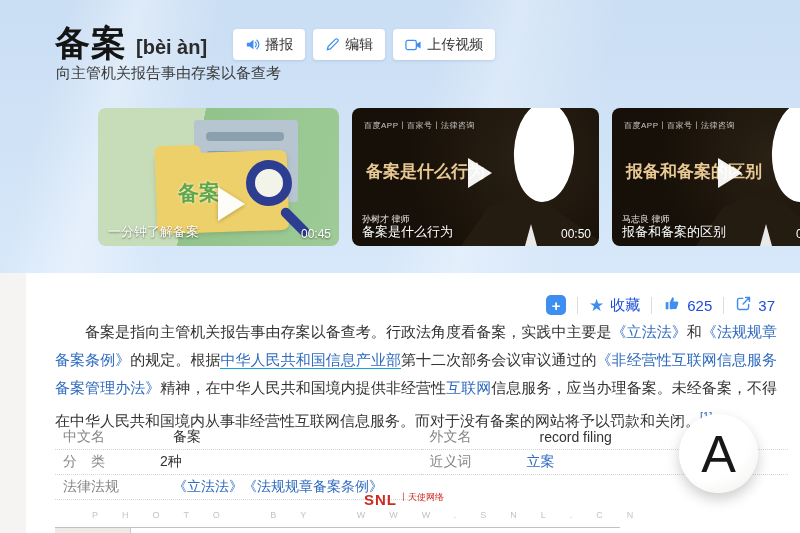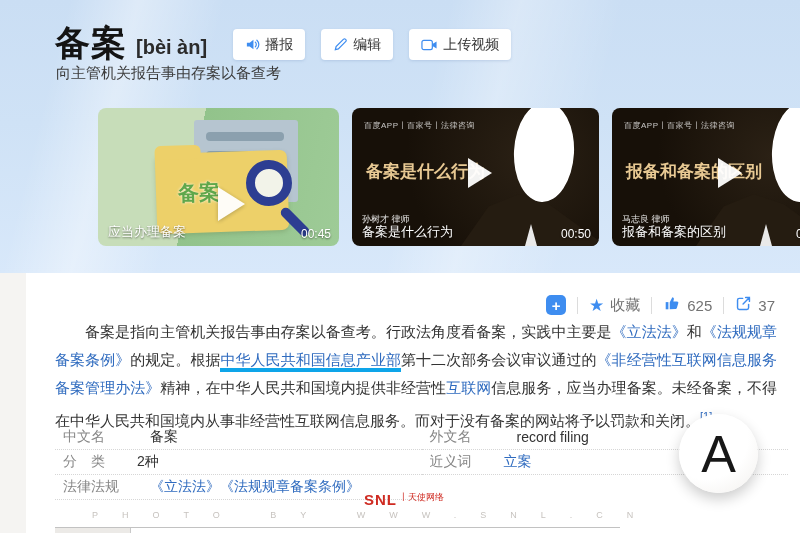--- a/index.html
+++ b/index.html
@@ -10,21 +10,21 @@
   .header {
     position:absolute; left:0; top:0; width:800px; height:273px;
     background:
       linear-gradient(104deg, rgba(255,255,255,0) 0%, rgba(255,255,255,0) 8%, rgba(255,255,255,.38) 16%, rgba(255,255,255,0) 26%),
       linear-gradient(104deg, rgba(255,255,255,0) 52%, rgba(255,255,255,.30) 60%, rgba(255,255,255,0) 72%),
       linear-gradient(180deg, #cadef4 0%, #cfe2f6 45%, #d8e8fa 100%);
   }
   .title-row { position:absolute; left:55px; top:20px; display:flex; align-items:center; }
   .entry-title { font-size:35px; font-weight:bold; color:#141414; letter-spacing:1px; }
   .pinyin { font-size:20px; font-weight:600; color:#2b2b2b; margin-left:9px; margin-top:8px; }
-  .hdr-btns { display:flex; margin-left:18px; margin-top:2px;gap:8px; }
+  .hdr-btns { display:flex; margin-left:18px; margin-top:2px; }
   .hdr-btn {
     display:flex; align-items:center; gap:5px; background:#fff; border:none; cursor:pointer;
     height:31px; padding:0 12px; border-radius:4px; margin-left:8px;
     font-size:14px; color:#333; box-shadow:0 1px 3px rgba(110,145,190,.28);
     font-family:"Liberation Sans", sans-serif;
   }
   .hdr-btn svg { display:block; }
   .subtitle { position:absolute; left:56px; top:64px; font-size:15px; color:#3c3c3c; }
 
   
@@ -64,29 +64,29 @@
 
   
   .left-strip { position:absolute; left:0; top:273px; width:26px; height:260px; background:#f5f4f2; }
   .content { position:absolute; left:26px; top:273px; width:774px; height:260px; background:#fff; }
 
   .action-row { position:absolute; top:21px; right:25px; display:flex; align-items:center; }
   .plus-btn { width:20px; height:20px; background:#3e8df0; border-radius:5px; color:#fff; font-size:15px; font-weight:bold; display:flex; align-items:center; justify-content:center; cursor:pointer; line-height:1; }
   .adivider { width:1px; height:17px; background:#dcdcdc; margin:0 11px; }
   .act { display:flex; align-items:center; gap:6px; cursor:pointer; }
   .act .star { color:#3e8df0; font-size:17px; line-height:1; }
-  .act .txt { font-size:15px; color:#737373; }
+  .act .txt { font-size:15px; color:#1d4ed8; }
 
   .summary { position:absolute; left:29px; top:45px; width:722px; font-size:15px; line-height:28px; color:#333; text-indent:2em; text-align:justify; }
   .seg-link { color:#2f6bbf; cursor:pointer; }
-  .seg-link-red { color:#2f6bbf; cursor:pointer; border-bottom:4px solid #0ea5e9; }
+  .seg-link-red { color:#2f6bbf; cursor:pointer; border-bottom:1px solid #0ea5e9; }
   sup.seg-sup { color:#2f6bbf; font-size:11px; cursor:pointer; }
 
   .infobox { position:absolute; left:29px; right:12px; top:152px; display:flex; flex-wrap:wrap; }
-  .icell { width:50%; height:25px; border-bottom:1px dotted #d6d6d6; display:flex; align-items:center; }
+  .icell { width:50%; height:25px; border-bottom:1px dotted #d6d6d6; display:flex; align-items:center;gap:23px; }
   .icell .lbl { font-size:14px; color:#878787; flex:0 0 auto; margin-left:8px; }
   .icell.lc .lbl { width:87px; }
   .icell.rc .lbl { width:74px; }
   .icell .val { font-size:14px; color:#333; }
   .icell .val.vlink { color:#2f6bbf; cursor:pointer; }
   .icell .val.vlink-red { color:#2f6bbf; cursor:pointer; border-bottom:2px solid #cc3b2f; }
 
   .wm-red { position:absolute; left:338px; top:218px; display:flex; align-items:flex-start; z-index:2; }
   .wm-red .s1 { color:#cf2a21; font-weight:bold; font-size:15px; letter-spacing:1px; }
   .wm-red .s2 { color:#cf2a21; font-size:9px; margin-left:2px; }
@@ -151,21 +151,21 @@
           <i></i>
         </div>
       <div class="folder">
         <div class="tab"></div>
         <div class="flabel">备案</div>
       </div>
       <div class="play-tri"></div>
       <div class="magnifier"></div>
       <div class="mag-handle"></div>
       <div class="vcaption">
-        <span class="cap">应当办理备案</span>
+        <span class="cap">一分钟了解备案</span>
         <span class="dur">00:45</span>
       </div>
     </div>
 
     <div class="vcard vcard2 vdark">
       <div class="brandbar">百度APP丨百家号丨法律咨询</div>
       <div class="vtitle">备案是什么行为</div>
       <div class="play-tri"></div>
       <div class="suit"></div>
       <div class="shirt"></div>

